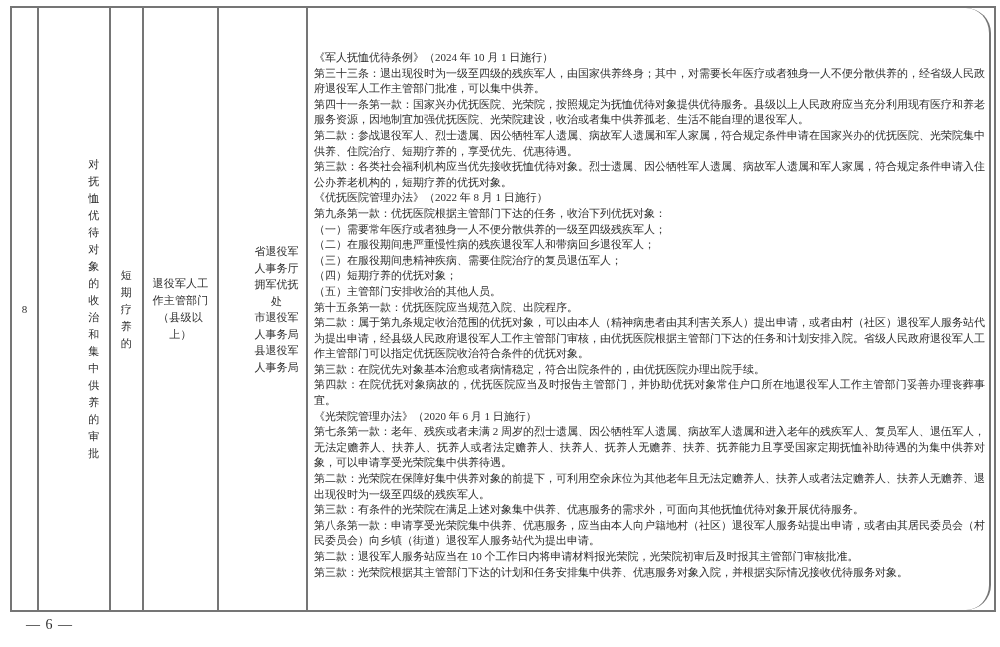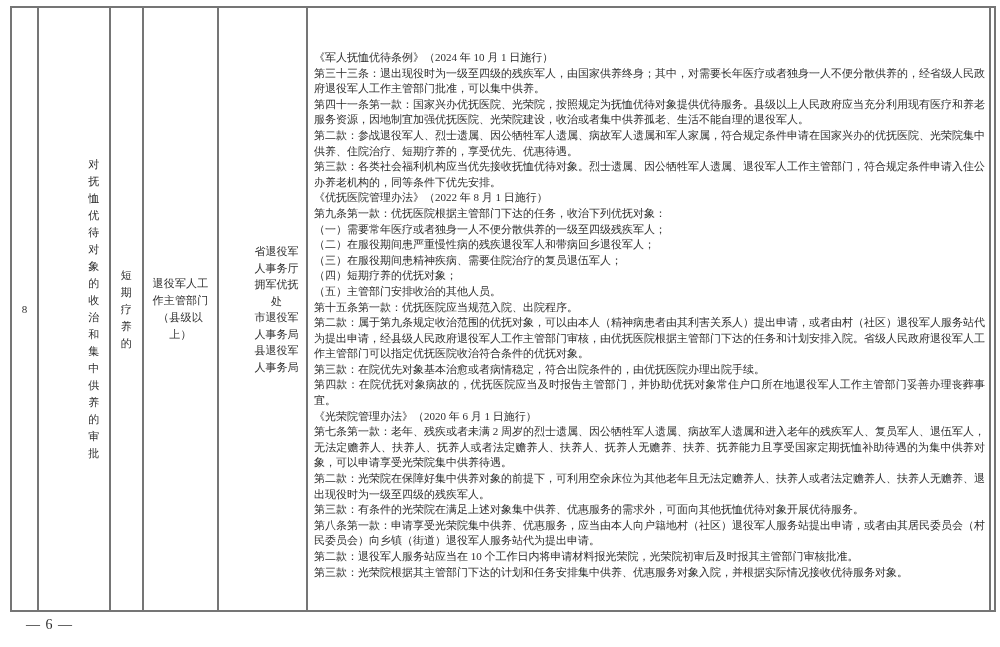--- a/index.html
+++ b/index.html
@@ -47,20 +47,21 @@
     padding: 0 6px;
     letter-spacing: 0.5px;
   }
   .c1 .cell-text { padding: 0 2px; letter-spacing: 0; }
   .c4 .cell-text { padding: 0 4px; letter-spacing: 0.2px; }
   .c5 .dept-list { font-size: 11px; line-height: 16.5px; text-align: center; padding: 0 7px; }
 
   .c6 {
     display: block;
     padding: 42px 4px 0 6px;
+    border-radius: 25px;
   }
   .basis { width: 100%; }
   .basis .li {
     font-size: 11px;
     line-height: 15.6px;
     text-align: justify;
     word-break: break-all;
     letter-spacing: 0;
   }
 
@@ -103,21 +104,21 @@
           <div class="li">县退役军人事务局</div>
         </div>
     </div>
 
     <div class="col c6">
       <div class="basis">
           <div class="li">《军人抚恤优待条例》（2024 年 10 月 1 日施行）</div>
           <div class="li">第三十三条：退出现役时为一级至四级的残疾军人，由国家供养终身；其中，对需要长年医疗或者独身一人不便分散供养的，经省级人民政府退役军人工作主管部门批准，可以集中供养。</div>
           <div class="li">第四十一条第一款：国家兴办优抚医院、光荣院，按照规定为抚恤优待对象提供优待服务。县级以上人民政府应当充分利用现有医疗和养老服务资源，因地制宜加强优抚医院、光荣院建设，收治或者集中供养孤老、生活不能自理的退役军人。</div>
           <div class="li">第二款：参战退役军人、烈士遗属、因公牺牲军人遗属、病故军人遗属和军人家属，符合规定条件申请在国家兴办的优抚医院、光荣院集中供养、住院治疗、短期疗养的，享受优先、优惠待遇。</div>
-          <div class="li">第三款：各类社会福利机构应当优先接收抚恤优待对象。烈士遗属、因公牺牲军人遗属、退役军人工作主管部门，符合规定条件申请入住公办养老机构的，同等条件下优先安排。</div>
+          <div class="li">第三款：各类社会福利机构应当优先接收抚恤优待对象。烈士遗属、因公牺牲军人遗属、病故军人遗属和军人家属，符合规定条件申请入住公办养老机构的，短期疗养的优抚对象。</div>
           <div class="li">《优抚医院管理办法》（2022 年 8 月 1 日施行）</div>
           <div class="li">第九条第一款：优抚医院根据主管部门下达的任务，收治下列优抚对象：</div>
           <div class="li">（一）需要常年医疗或者独身一人不便分散供养的一级至四级残疾军人；</div>
           <div class="li">（二）在服役期间患严重慢性病的残疾退役军人和带病回乡退役军人；</div>
           <div class="li">（三）在服役期间患精神疾病、需要住院治疗的复员退伍军人；</div>
           <div class="li">（四）短期疗养的优抚对象；</div>
           <div class="li">（五）主管部门安排收治的其他人员。</div>
           <div class="li">第十五条第一款：优抚医院应当规范入院、出院程序。</div>
           <div class="li">第二款：属于第九条规定收治范围的优抚对象，可以由本人（精神病患者由其利害关系人）提出申请，或者由村（社区）退役军人服务站代为提出申请，经县级人民政府退役军人工作主管部门审核，由优抚医院根据主管部门下达的任务和计划安排入院。省级人民政府退役军人工作主管部门可以指定优抚医院收治符合条件的优抚对象。</div>
           <div class="li">第三款：在院优先对象基本治愈或者病情稳定，符合出院条件的，由优抚医院办理出院手续。</div>

